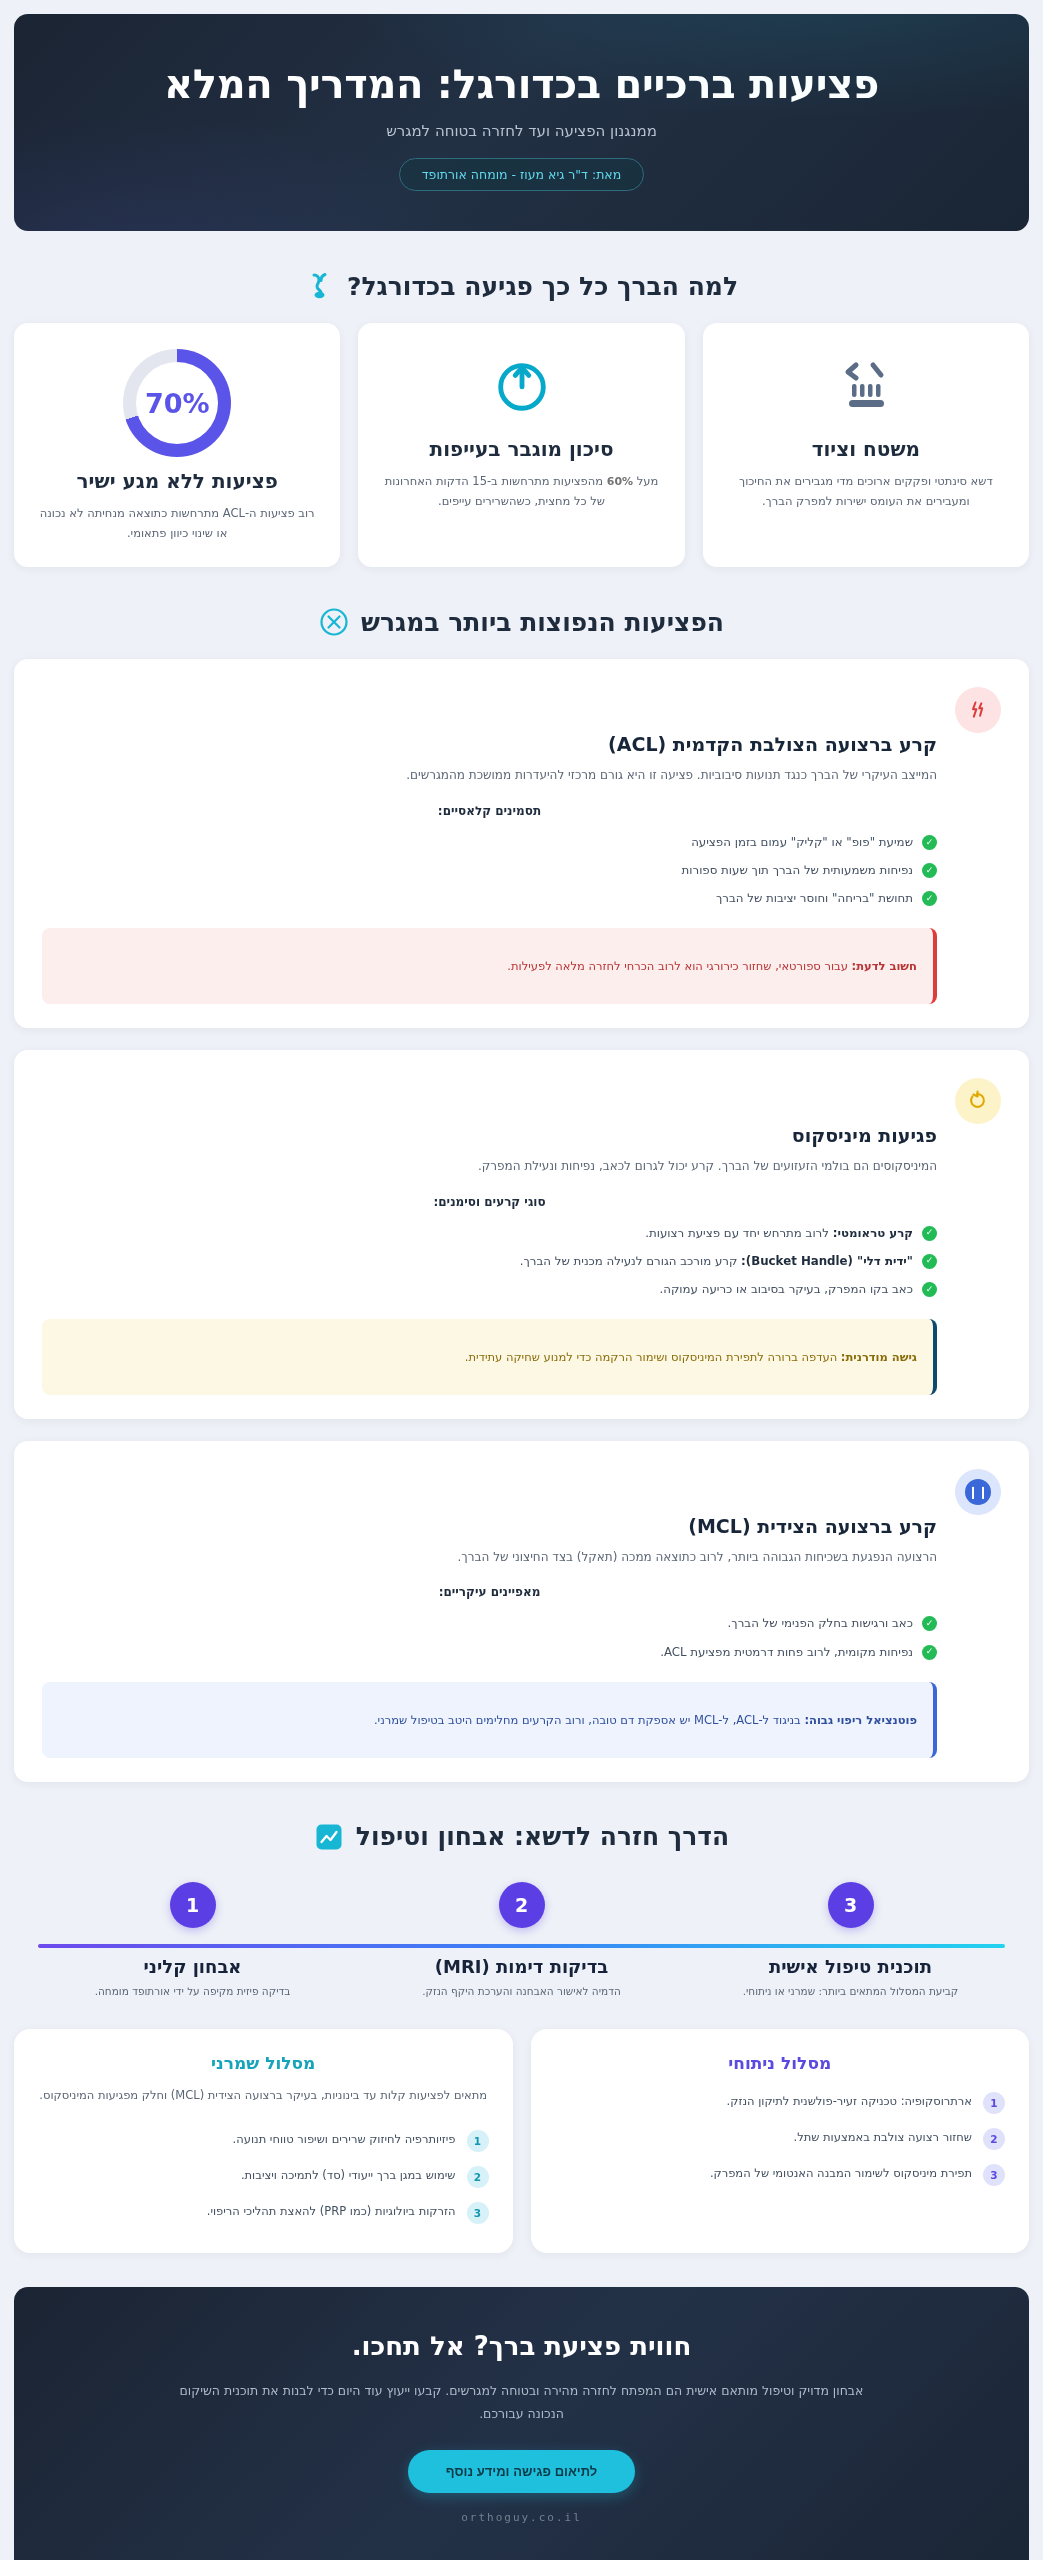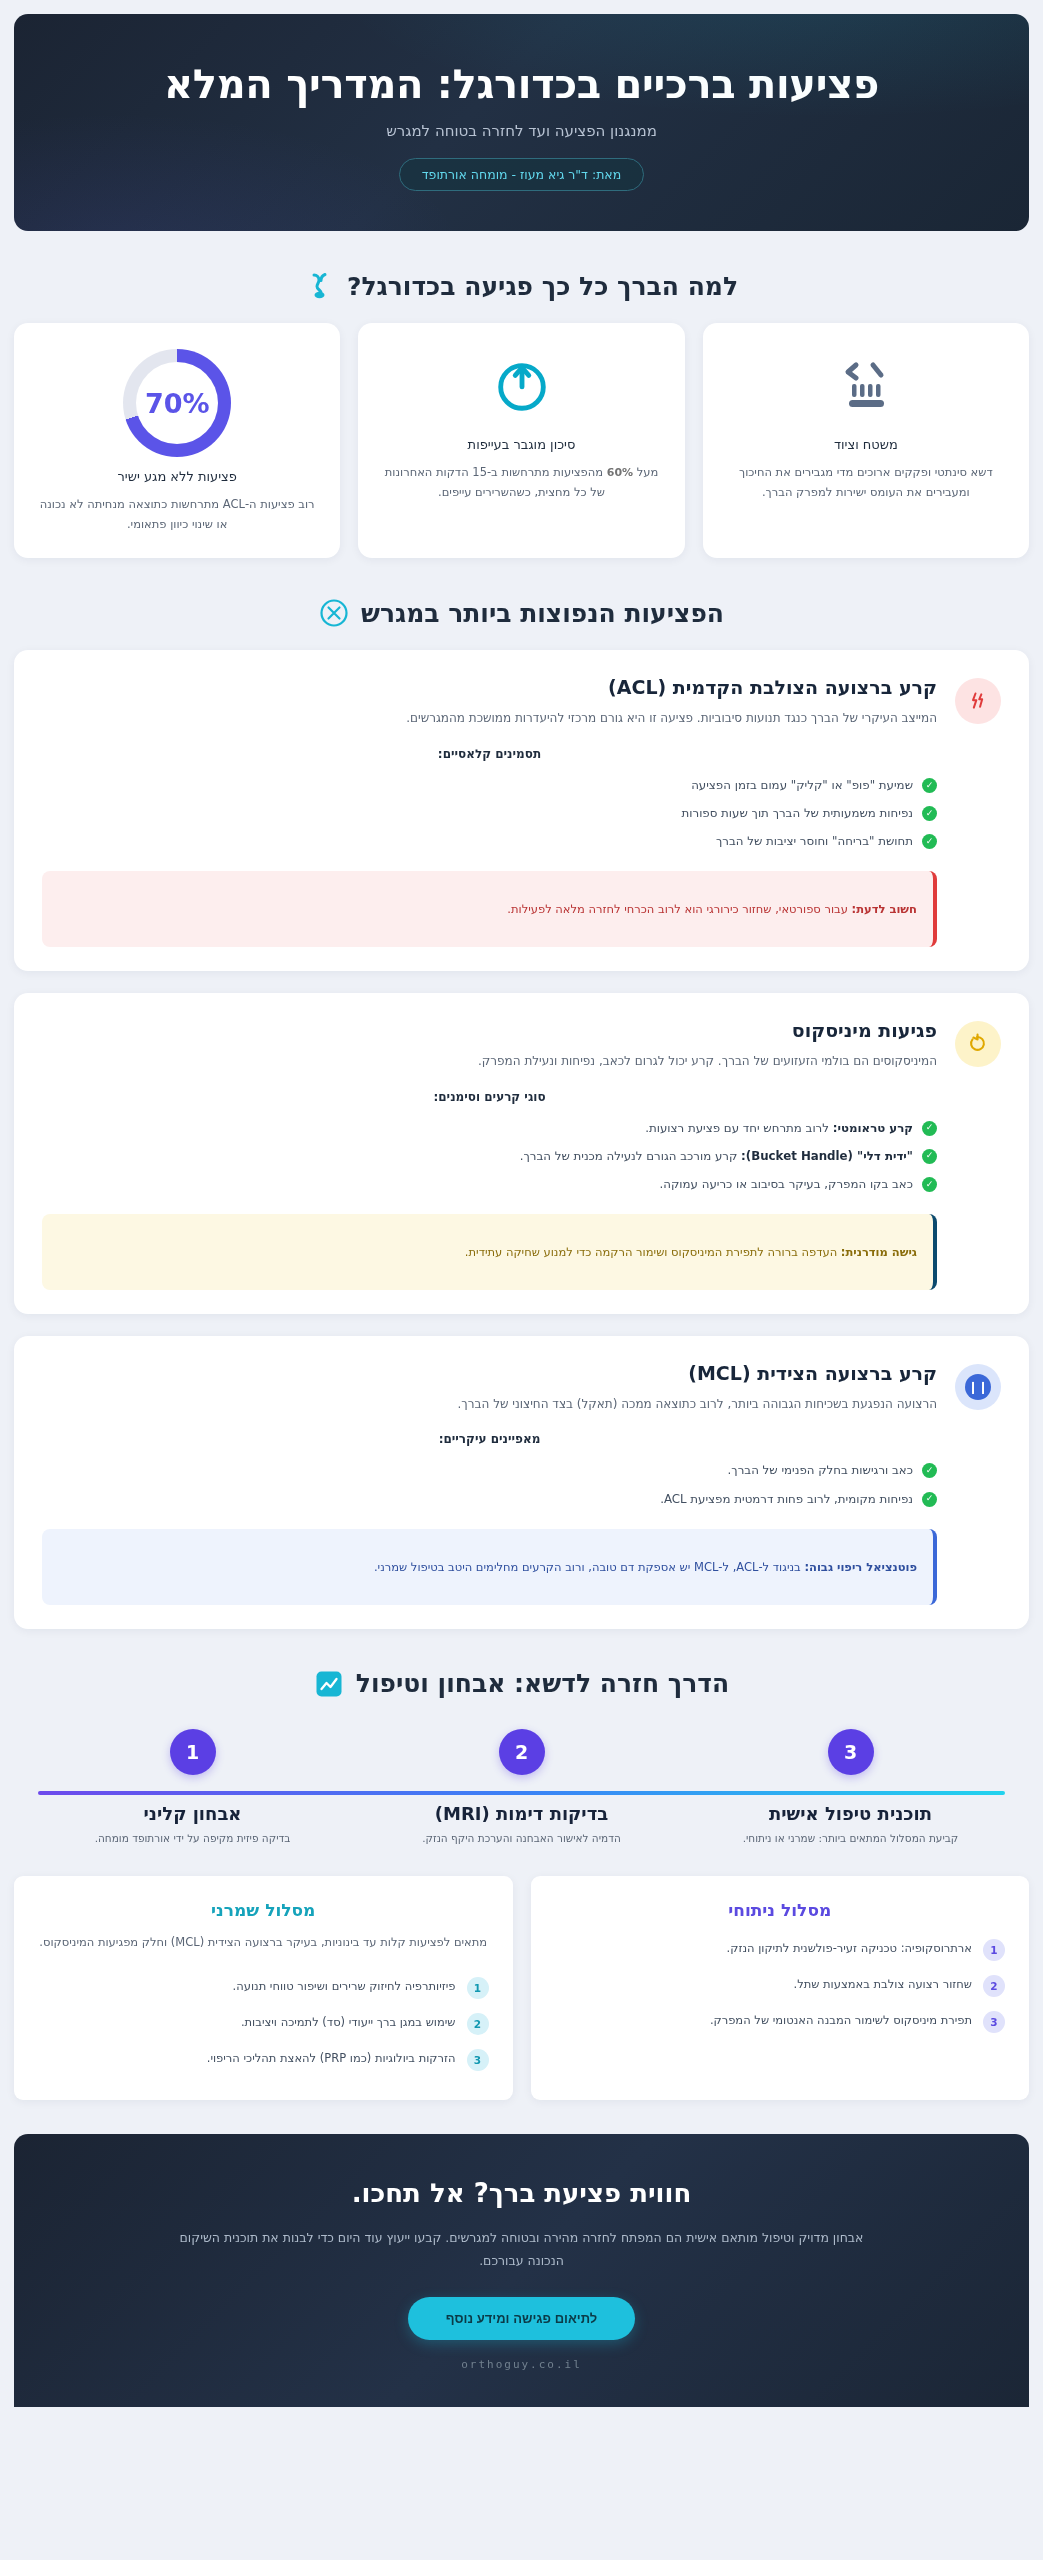--- a/index.html
+++ b/index.html
@@ -92,22 +92,22 @@
     padding: 26px 22px 24px 22px;
     text-align: center;
     box-shadow: 0 2px 10px rgba(24,39,75,.06);
     display: flex;
     flex-direction: column;
     align-items: center;
   }
   .stat-ico { height: 72px; display:flex; align-items:center; justify-content:center; margin-bottom: 16px;}
   .stat-title {
     color: #1f2c3d;
-    font-size: 13px;
-    font-weight: 400;
+    font-size: 20px;
+    font-weight: 700;
     margin-bottom: 10px;
   }
   .stat-desc {
     color: #5b6676;
     font-size: 11.5px;
     line-height: 1.75;
   }
   .hl-cyan { color: #737373; font-weight: 700; font-size: 11px; }
 
   
@@ -143,21 +143,21 @@
   }
   .b-red   { background: #fde3e3; color:#e03b3b; }
   .b-yellow{ background: #fdf3c9; color:#e0a800; }
   .b-blue  { background: #dbe5fb; }
   .b-blue .dot-badge{
     width:26px;height:26px;border-radius:50%;background:#3b68d8;
     display:flex;align-items:center;justify-content:center;color:#fff;font-size:12px;font-weight:700;
   }
   .injury-body { flex: 1 1 auto; min-width: 0; }
   .injury-title {
-    color: #18263a; font-size: 19px; font-weight: 700; margin-bottom: 10px;
+    color: #18263a; font-size: 19px; font-weight: 700; margin-bottom: 10px; margin-top: 48px;
   }
   .injury-desc {
     color: #5b6676; font-size: 12px; line-height: 1.7; margin-bottom: 18px;
   }
   .sub-label {
     color:#1f2c3d; font-size:12px; font-weight:700; margin-bottom:10px;text-align:center;
   }
   ul.checks { list-style: none; margin-bottom: 16px; }
   ul.checks li {
     display: flex; align-items: flex-start; gap: 9px;
@@ -202,21 +202,21 @@
     display: flex; align-items: center; justify-content: center;
     margin: 0 auto 28px auto;
     box-shadow: 0 3px 9px rgba(91,63,228,.30);
   }
   .tl-title { color:#17233a; font-size:18px; font-weight:700; margin-bottom:6px; }
   .tl-desc  { color:#5b6676; font-size:10.5px; line-height:1.55; }
 
   
   .tracks { display:flex; gap: 18px; align-items: stretch; margin-bottom: 34px; }
   .track {
-    flex:1; background:#fff; border-radius:9px; padding: 24px 24px 22px 24px;
+    flex:1; background:#fff; border-radius:16px; padding: 24px 24px 22px 24px;
     box-shadow: 0 2px 10px rgba(24,39,75,.06);
   }
   .track h3 { font-size: 17px; font-weight:700; text-align:center; margin-bottom: 12px; }
   .t-cyan h3 { color:#16a3bb; }
   .t-purple h3 { color:#5b4ae0; }
   .track p.lead { color:#5b6676; font-size:11.5px; line-height:1.75; text-align:center; margin-bottom:18px; }
   ol.numbered { list-style:none; }
   ol.numbered li {
     display:flex; align-items:flex-start; gap:11px;
     font-size:11.5px; color:#424f60; line-height:1.6; padding:7px 0;

